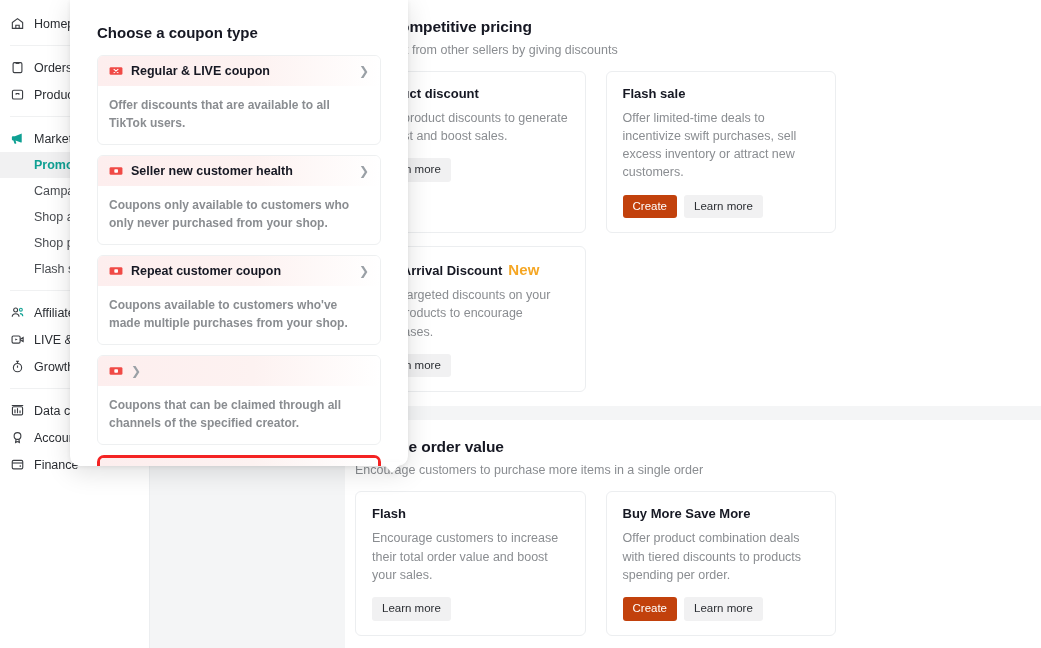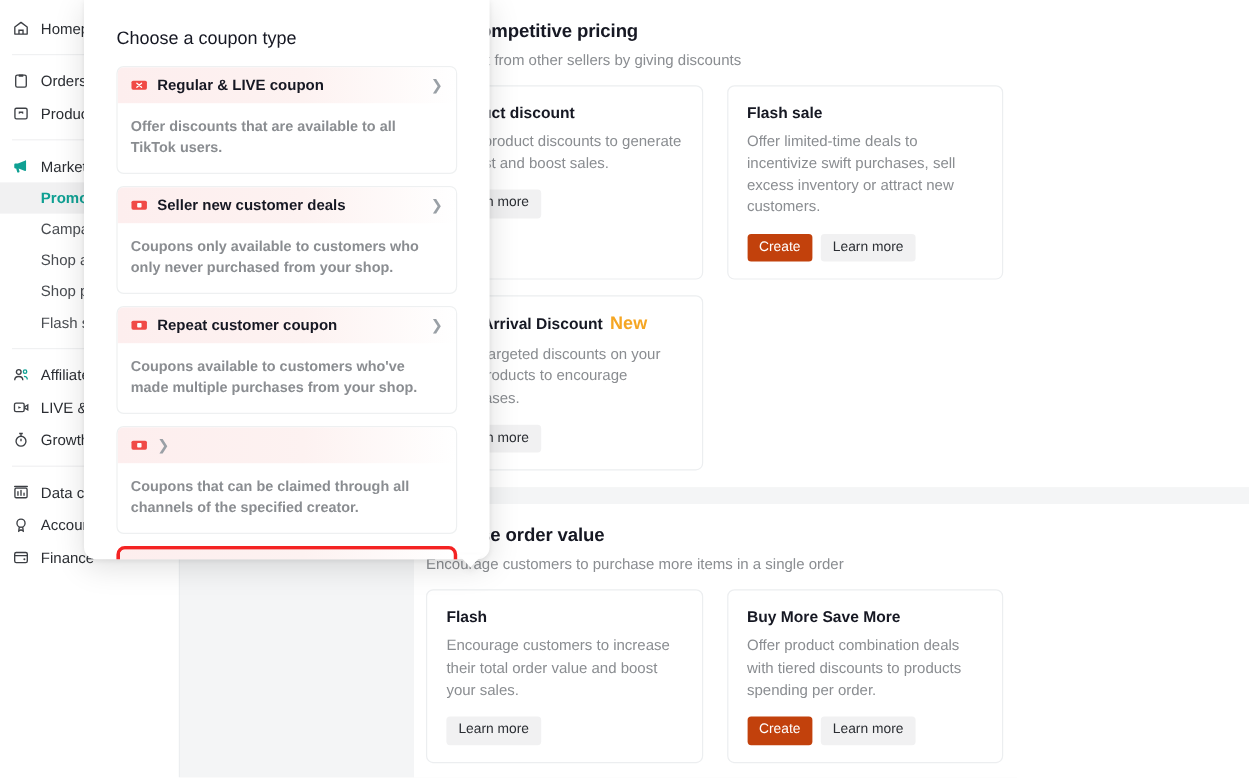--- a/index.html
+++ b/index.html
@@ -132,21 +132,21 @@
     left: 70px; top: 0;
     width: 338px; height: 466px;
     background: #ffffff;
     border-radius: 0 0 10px 10px;
     box-shadow: 0 6px 26px rgba(0,0,0,0.13), 0 1px 4px rgba(0,0,0,0.07);
     padding: 14px 27px 16px 27px;
     overflow: hidden;
   }
   .popover-title {
     font-size: 15px;
-    font-weight: normal;
+    font-weight: bold;
     color: #161823;
     margin: 10px 0 14px 0;
   }
   .pop-arrow {
     position: absolute;
     left: 382px; top: 462px;
     width: 0; height: 0;
     border-left: 10px solid transparent;
     border-right: 10px solid transparent;
     border-top: 11px solid #ffffff;
@@ -411,21 +411,21 @@
           <div class="coupon-desc">Offer discounts that are available to all TikTok users.</div>
         </div>
         <div class="coupon-card">
           <div class="coupon-head">
             <span class="tkt">
               <svg viewBox="0 0 20 14" width="14" height="14">
                 <rect x="0.8" y="1.6" width="18.4" height="10.8" rx="2" fill="#f04a46"></rect>
                 <rect x="7.6" y="4.4" width="5.2" height="5.2" rx="1" fill="#fff"></rect>
               </svg>
             </span>
-            <span class="coupon-name">Seller new customer deals</span>
+            <span class="coupon-name">Seller new customer health</span>
             <span class="chev">❯</span>
           </div>
           <div class="coupon-desc">Coupons only available to customers who only never purchased from your shop.</div>
         </div>
         <div class="coupon-card">
           <div class="coupon-head">
             <span class="tkt">
               <svg viewBox="0 0 20 14" width="14" height="14">
                 <rect x="0.8" y="1.6" width="18.4" height="10.8" rx="2" fill="#f04a46"></rect>
                 <rect x="7.6" y="4.4" width="5.2" height="5.2" rx="1" fill="#fff"></rect>

